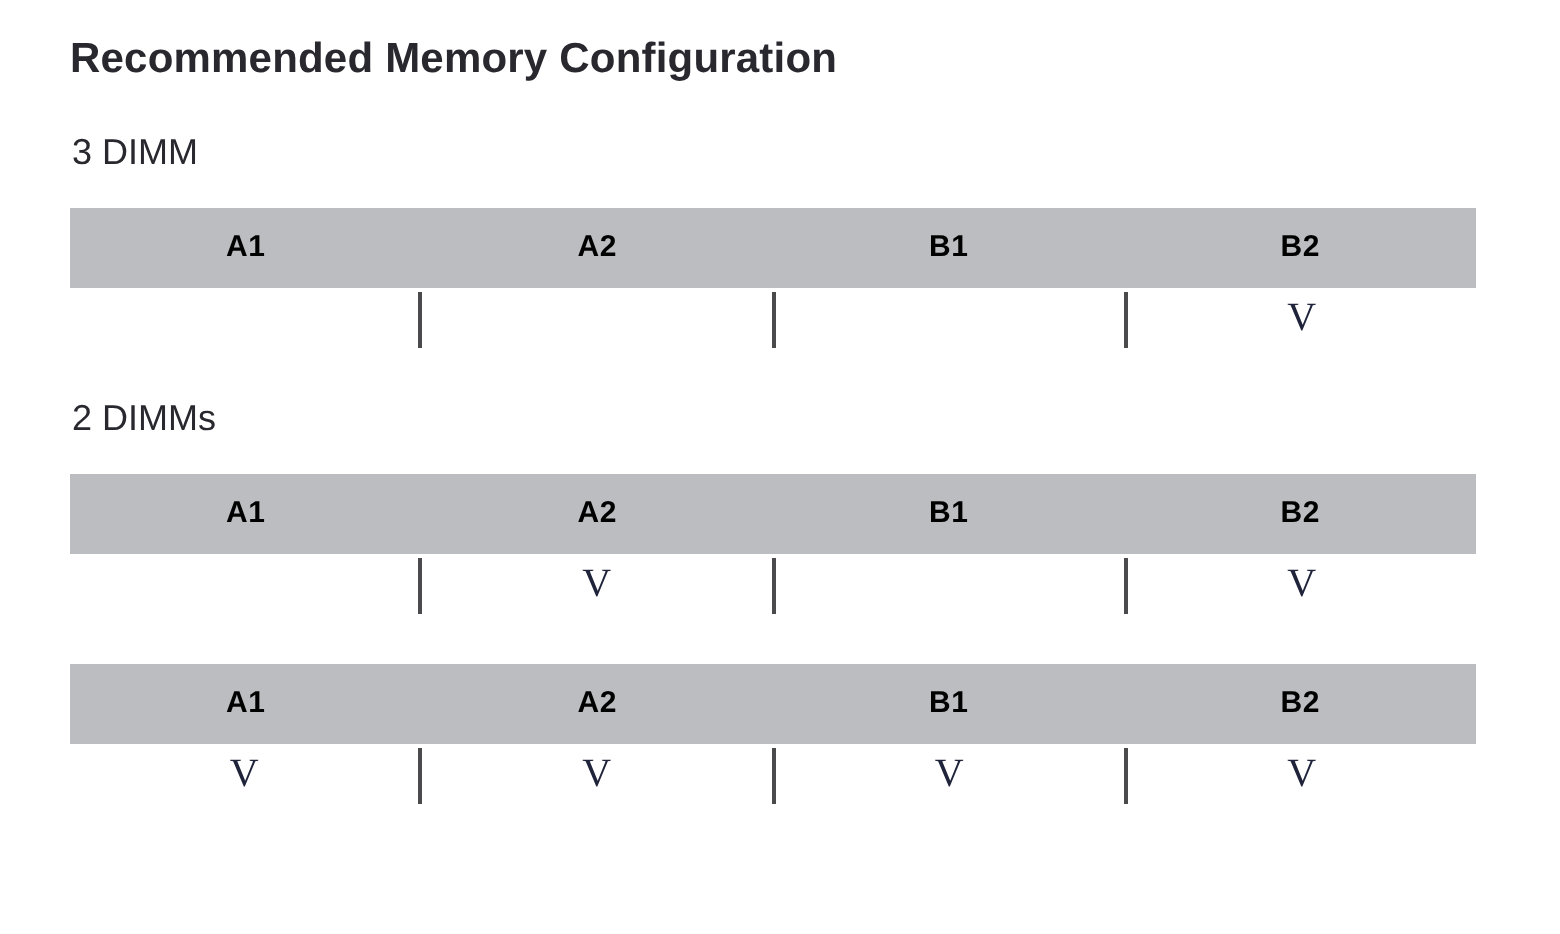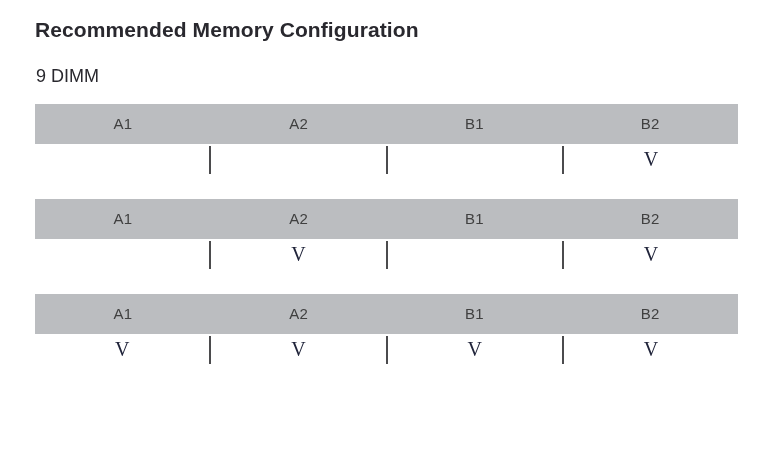--- a/index.html
+++ b/index.html
@@ -44,23 +44,23 @@
   .header-bar {
     display: flex;
     height: 40px;
     background: #bbbdc0;
   }
   .header-cell {
     flex: 1 1 0;
     display: flex;
     align-items: center;
     justify-content: center;
-    color: #404040;
+    color: #000000;
     font-size: 15px;
-    font-weight: 400;
+    font-weight: 700;
     letter-spacing: 0.3px;
   }
   .value-row {
     display: flex;
     height: 28px;
     margin-top: 2px;
   }
   .value-cell {
     flex: 1 1 0;
     display: flex;
@@ -75,38 +75,39 @@
   }
 </style>
 </head>
 <body>
 
 <div class="page">
 
   <h1 class="page-title">Recommended Memory Configuration</h1>
 
   <div class="section">
-    <div class="section-label">9 DIMM</div>
+    <div class="section-label">3 DIMM</div>
     <div class="dimm-table">
       <div class="header-bar">
         <div class="header-cell">A1</div>
         <div class="header-cell">A2</div>
         <div class="header-cell">B1</div>
         <div class="header-cell">B2</div>
       </div>
       <div class="value-row">
         <div class="value-cell"></div>
         <div class="value-cell"></div>
         <div class="value-cell"></div>
         <div class="value-cell">V</div>
       </div>
     </div>
   </div>
 
   <div class="section">
+    <div class="section-label">2 DIMMs</div>
     <div class="dimm-table">
       <div class="header-bar">
         <div class="header-cell">A1</div>
         <div class="header-cell">A2</div>
         <div class="header-cell">B1</div>
         <div class="header-cell">B2</div>
       </div>
       <div class="value-row">
         <div class="value-cell"></div>
         <div class="value-cell">V</div>

